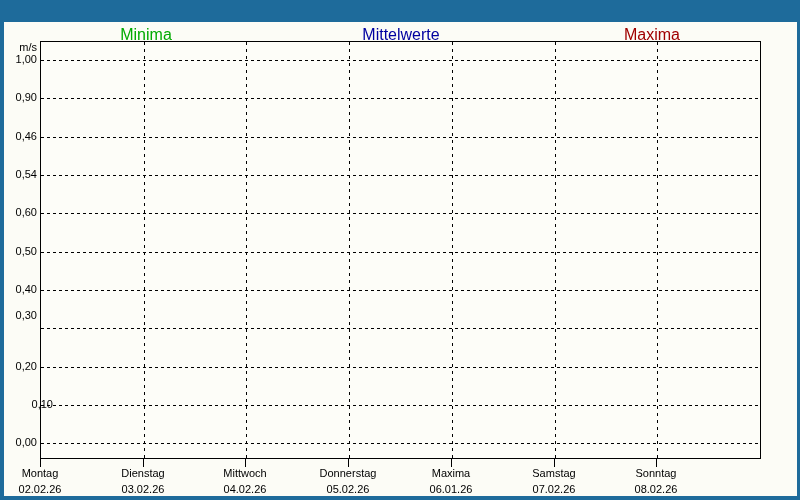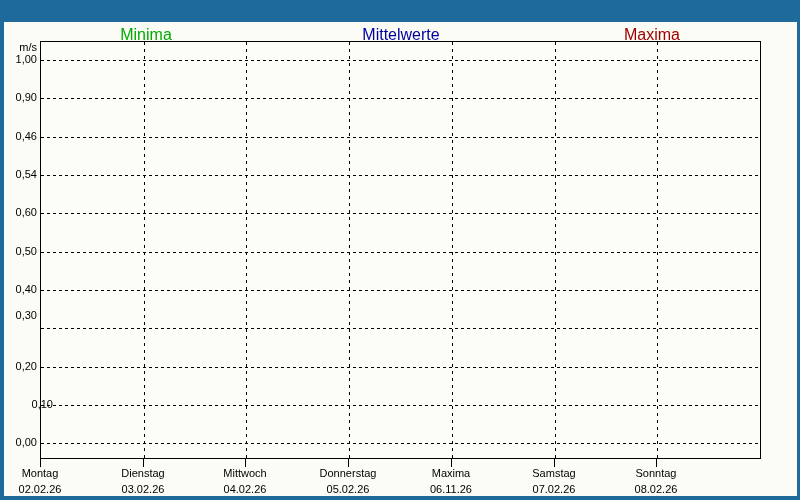--- a/index.html
+++ b/index.html
@@ -123,20 +123,20 @@
     <div class="daylab" style="left: 83px;">Dienstag</div>
     <div class="datelab" style="left: 83px;">03.02.26</div>
     <div class="xtick" style="left: 245px;"></div>
     <div class="daylab" style="left: 185px;">Mittwoch</div>
     <div class="datelab" style="left: 185px;">04.02.26</div>
     <div class="xtick" style="left: 348px;"></div>
     <div class="daylab" style="left: 288px;">Donnerstag</div>
     <div class="datelab" style="left: 288px;">05.02.26</div>
     <div class="xtick" style="left: 451px;"></div>
     <div class="daylab" style="left: 391px;">Maxima</div>
-    <div class="datelab" style="left: 391px;">06.11.26</div>
+    <div class="datelab" style="left: 391px;">06.01.26</div>
     <div class="xtick" style="left: 554px;"></div>
     <div class="daylab" style="left: 494px;">Samstag</div>
     <div class="datelab" style="left: 494px;">07.02.26</div>
     <div class="xtick" style="left: 656px;"></div>
     <div class="daylab" style="left: 596px;">Sonntag</div>
     <div class="datelab" style="left: 596px;">08.02.26</div>
   </div>
 
 </body></html>

